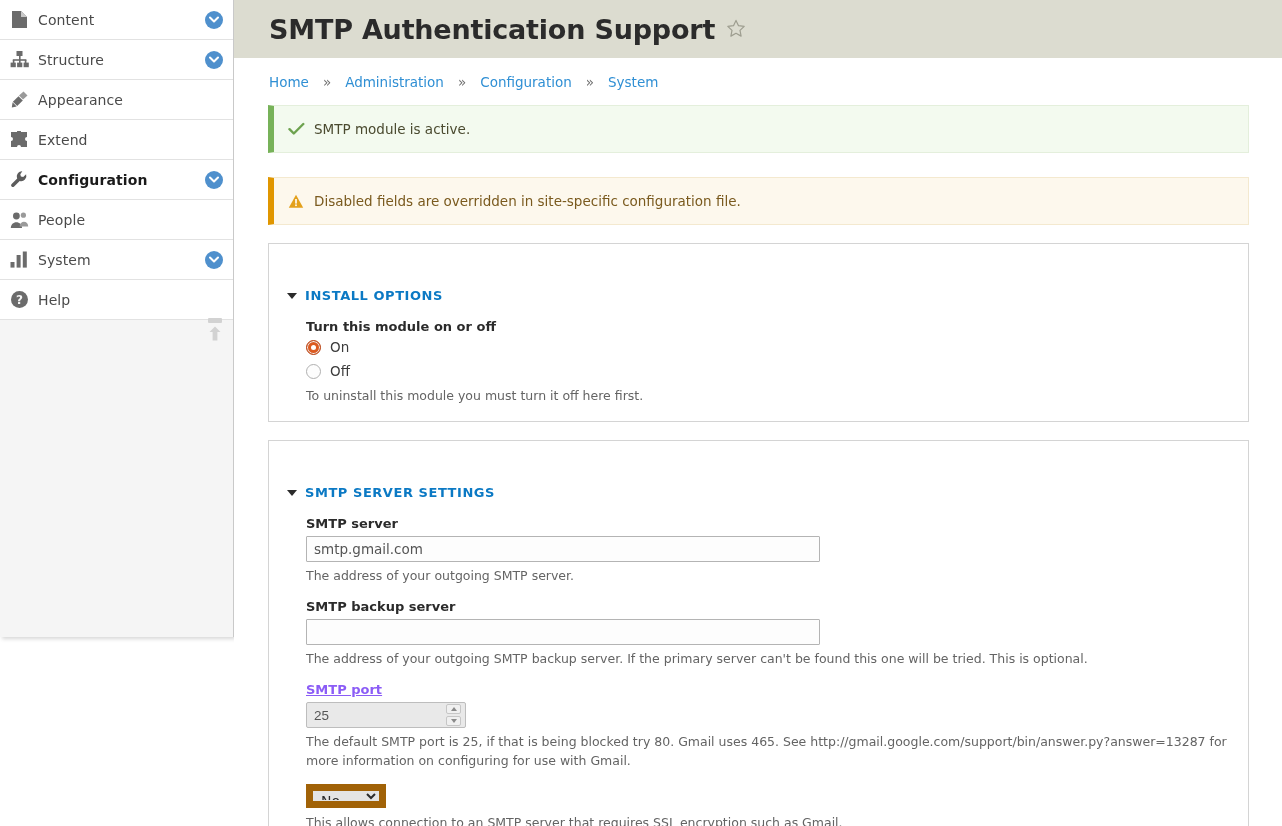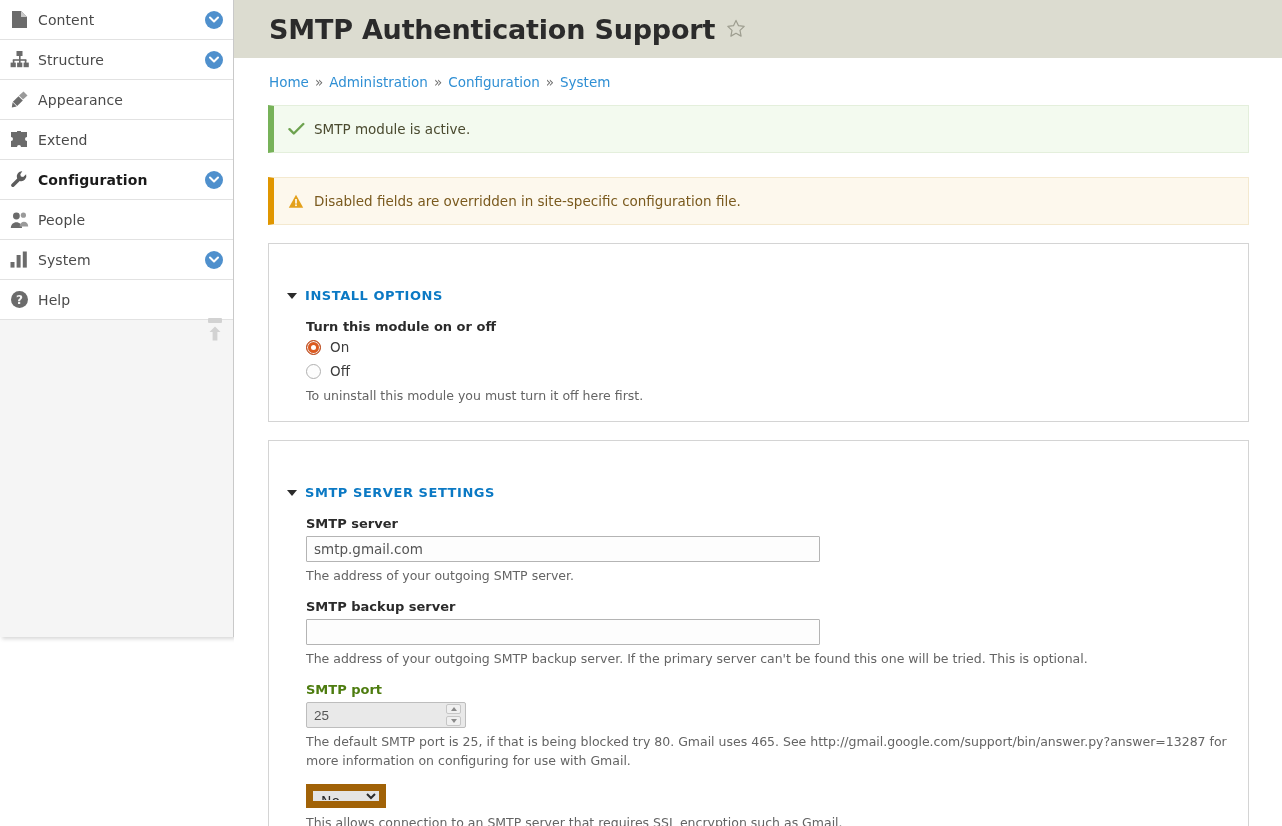--- a/index.html
+++ b/index.html
@@ -79,21 +79,21 @@
   #page-title {
     font-size: 27px; font-weight: bold;
     color: #2b2b2b;
     letter-spacing: -.2px;
   }
   #star-icon { margin-left: 11px; display: flex; align-items: center; }
 
   #breadcrumb {
     padding: 16px 0 0 35px;
     font-size: 13.5px;
-    display: flex; align-items: center; gap: 0;
+    display: flex; align-items: center; gap: 8px;
   }
   #breadcrumb a {
     color: #2f8fd4; text-decoration: none;
   }
   #breadcrumb .sep { color: #6f6f6f; margin: 0 6px; }
 
   
   .messages-wrap { padding: 15px 33px 0 34px; }
   .msg {
     display: flex; align-items: center;
@@ -141,21 +141,21 @@
     border-top: 6px solid #2b2b2b;
     margin-right: 8px;
   }
   .fs-body { padding: 16px 0 0 19px; }
 
   .flabel {
     font-size: 13px; font-weight: bold;
     color: #2b2b2b;
     margin-bottom: 5px;
   }
-  .flabel.disabled { color: #4d7c0f; }
+  .flabel.disabled { color: #8b5cf6; text-decoration: underline; }
 
   .desc {
     font-size: 12.5px;
     color: #646464;
     margin: 5px 0 14px 0;
     line-height: 1.45;
     max-width: 935px;
   }
 
   input[type=text] {

